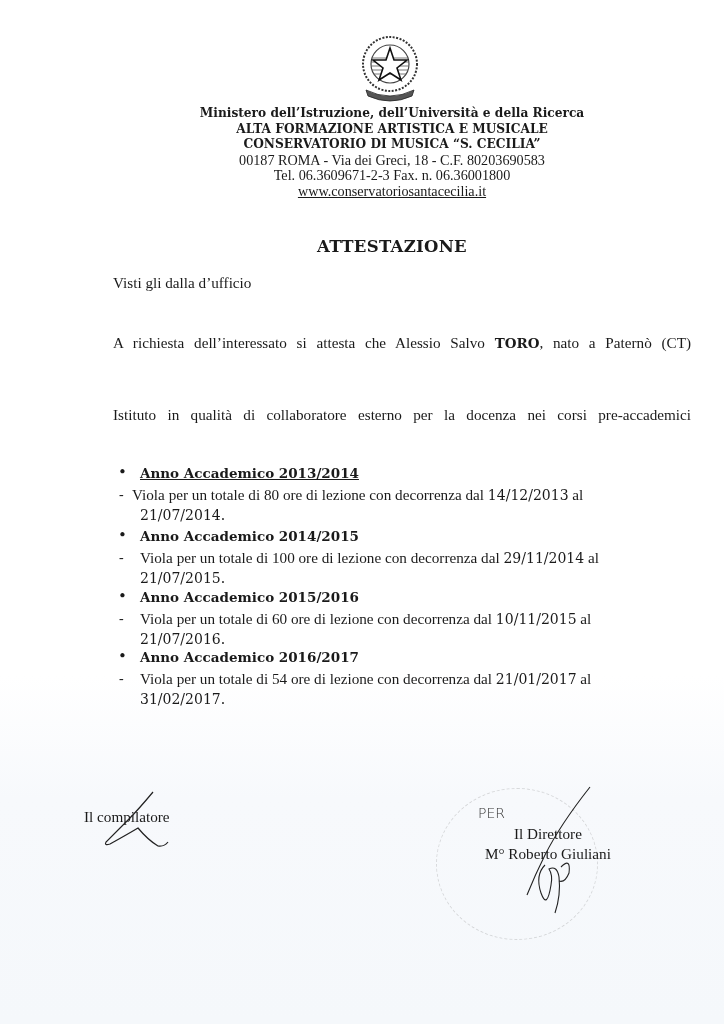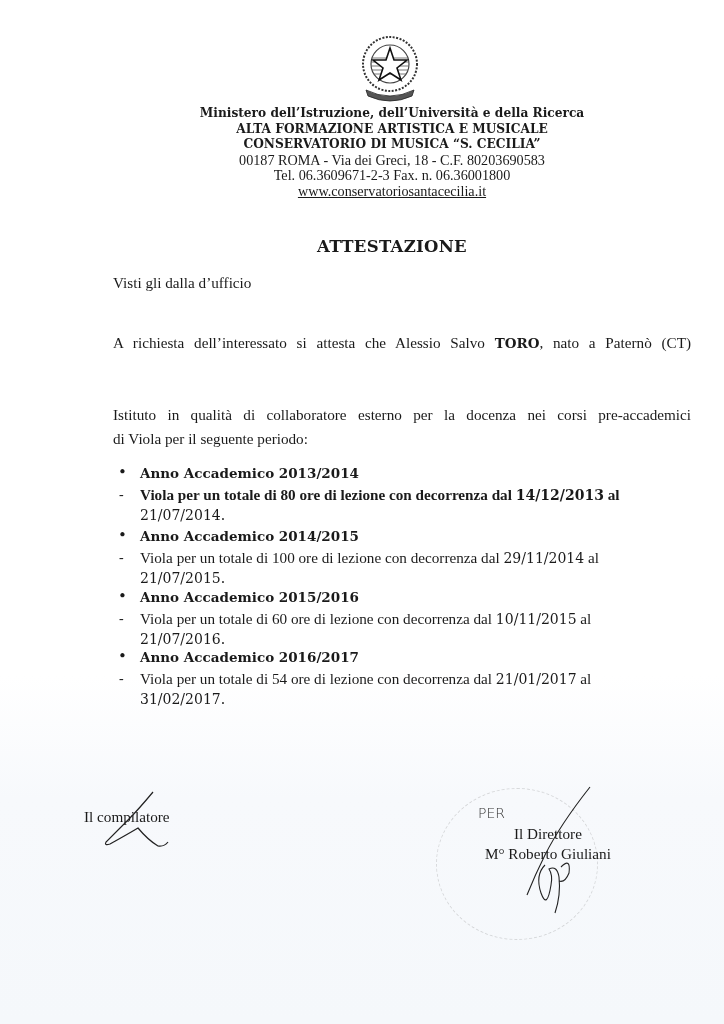--- a/index.html
+++ b/index.html
@@ -53,28 +53,27 @@
   <div class="hdr hdr-r" style="top:183px;"><span class="hdr-link">www.conservatoriosantacecilia.it</span></div>
 
   <div class="title">ATTESTAZIONE</div>
 
   <div class="txt" style="left:113px; top:274px;">Visti gli dalla d’ufficio</div>
 
   <div class="txt just" style="left:113px; top:334px;">
     <span>A richiesta dell’interessato si attesta che Alessio Salvo </span><b class="bold-mono">TORO</b><span>, nato a Paternò (CT)</span>
   </div>
   <div class="txt just" style="left:113px; top:406px;">Istituto in qualità di collaboratore esterno per la docenza nei corsi pre-accademici</div>
-  <div class="txt" style="left:113px; top:430px;">di Viola per il seguente periodo:</div>
 
   <div>
     <div>
       <span class="bullet" style="top:463px;">•</span>
-      <div class="txt bold-mono" style="left:140px; top:465px;">Anno Accademico 2013/2014</div>
+      <div class="txt bold-mono" style="left:140px; top:465px;text-decoration:underline;">Anno Accademico 2013/2014</div>
       <span class="dash" style="top:487px;">-</span>
-      <div class="txt" style="left:140px; top:486px;font-weight:bold;"><span>Viola per un totale di 80 ore di lezione con decorrenza dal </span><span class="ynum">14/12/2013</span><span> al</span></div>
+      <div class="txt" style="left:132px; top:486px;"><span>Viola per un totale di 80 ore di lezione con decorrenza dal </span><span class="ynum">14/12/2013</span><span> al</span></div>
       <div class="txt ynum" style="left:140px; top:507px;">21/07/2014.</div>
     </div>
     <div>
       <span class="bullet" style="top:526px;">•</span>
       <div class="txt bold-mono" style="left:140px; top:528px;">Anno Accademico 2014/2015</div>
       <span class="dash" style="top:550px;">-</span>
       <div class="txt" style="left:140px; top:549px;"><span>Viola per un totale di 100 ore di lezione con decorrenza dal </span><span class="ynum">29/11/2014</span><span> al</span></div>
       <div class="txt ynum" style="left:140px; top:570px;">21/07/2015.</div>
     </div>
     <div>

